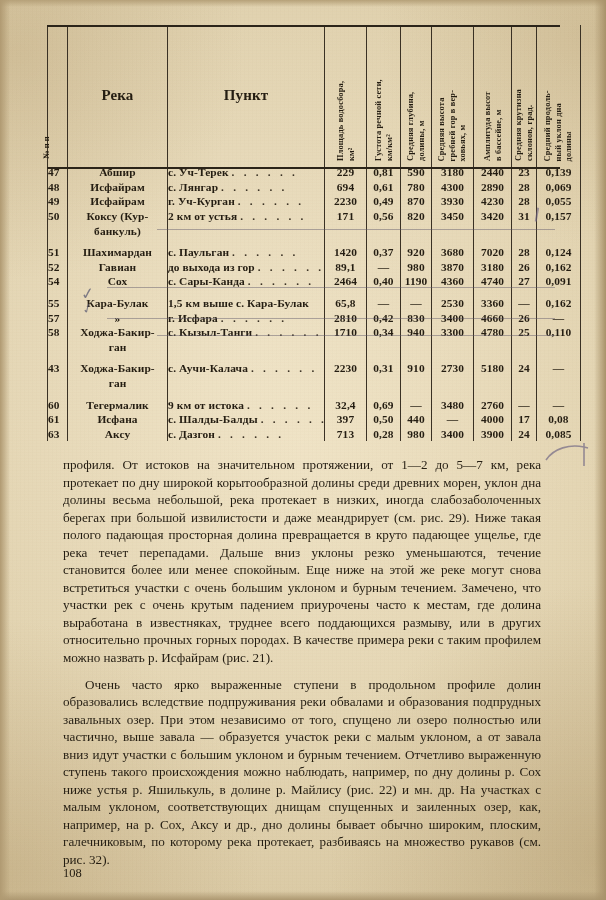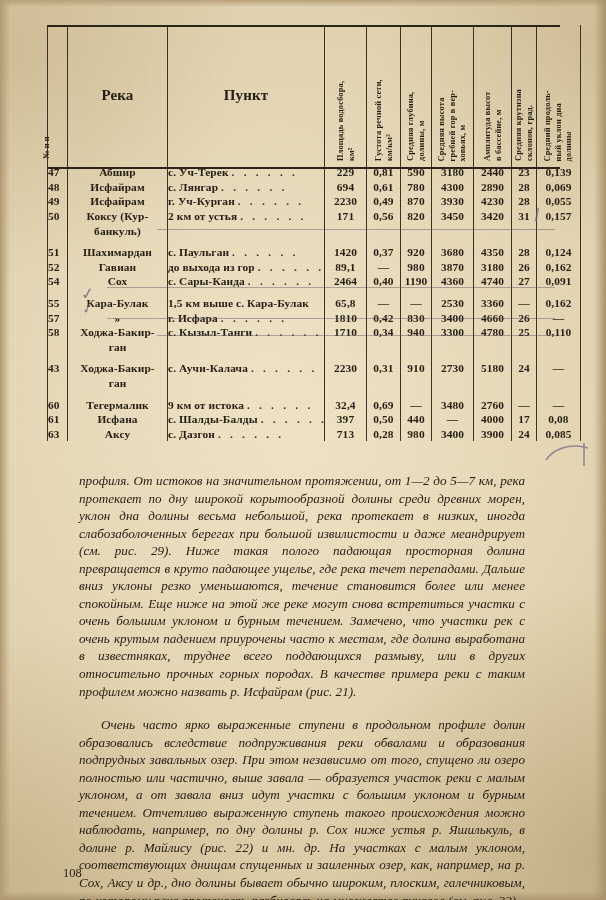--- a/index.html
+++ b/index.html
@@ -175,21 +175,21 @@
     position: absolute;
     left: 63px;
     top: 456px;
     width: 478px;
     color: #241d12;
     font-size: 13.15px;
     line-height: 17.55px;
     text-align: justify;
     font-weight: 400;
   }
-  #body-text p { margin: 16px; font-style: italic; }
+  #body-text p { margin: 0; }
   #body-text p.indent { text-indent: 22px; }
   #body-text p + p { margin-top: 9px; }
 
   #page-number {
     position: absolute;
     left: 63px;
     top: 866px;
     font-size: 12.5px;
     color: #241d12;
   }
@@ -343,21 +343,21 @@
             <td class=""></td>
           </tr>
           <tr class="drow">
             <td class="c-num">51</td>
             <td class="c-river">Шахимардан</td>
             <td class="c-point"><span>с. Паульган</span> <span class="dots">. . . . . .</span></td>
             <td class="c-val">1420</td>
             <td class="c-val">0,37</td>
             <td class="c-val">920</td>
             <td class="c-val">3680</td>
-            <td class="c-val">4350</td>
+            <td class="c-val">7020</td>
             <td class="c-val">28</td>
             <td class="c-last">0,124</td>
           </tr>
           <tr class="drow">
             <td class="c-num">52</td>
             <td class="c-river">Гавиан</td>
             <td class="c-point"><span>до выхода из гор</span> <span class="dots">. . . . . .</span></td>
             <td class="c-val">89,1</td>
             <td class="c-val">—</td>
             <td class="c-val">980</td>
@@ -399,21 +399,21 @@
             <td class="c-val">—</td>
             <td class="c-val">2530</td>
             <td class="c-val">3360</td>
             <td class="c-val">—</td>
             <td class="c-last">0,162</td>
           </tr>
           <tr class="drow">
             <td class="c-num">57</td>
             <td class="c-river">»</td>
             <td class="c-point"><span>г. Исфара</span> <span class="dots">. . . . . .</span></td>
-            <td class="c-val">1810</td>
+            <td class="c-val">2810</td>
             <td class="c-val">0,42</td>
             <td class="c-val">830</td>
             <td class="c-val">3400</td>
             <td class="c-val">4660</td>
             <td class="c-val">26</td>
             <td class="c-last">—</td>
           </tr>
           <tr class="drow">
             <td class="c-num">58</td>
             <td class="c-river">Ходжа-Бакир-</td>

